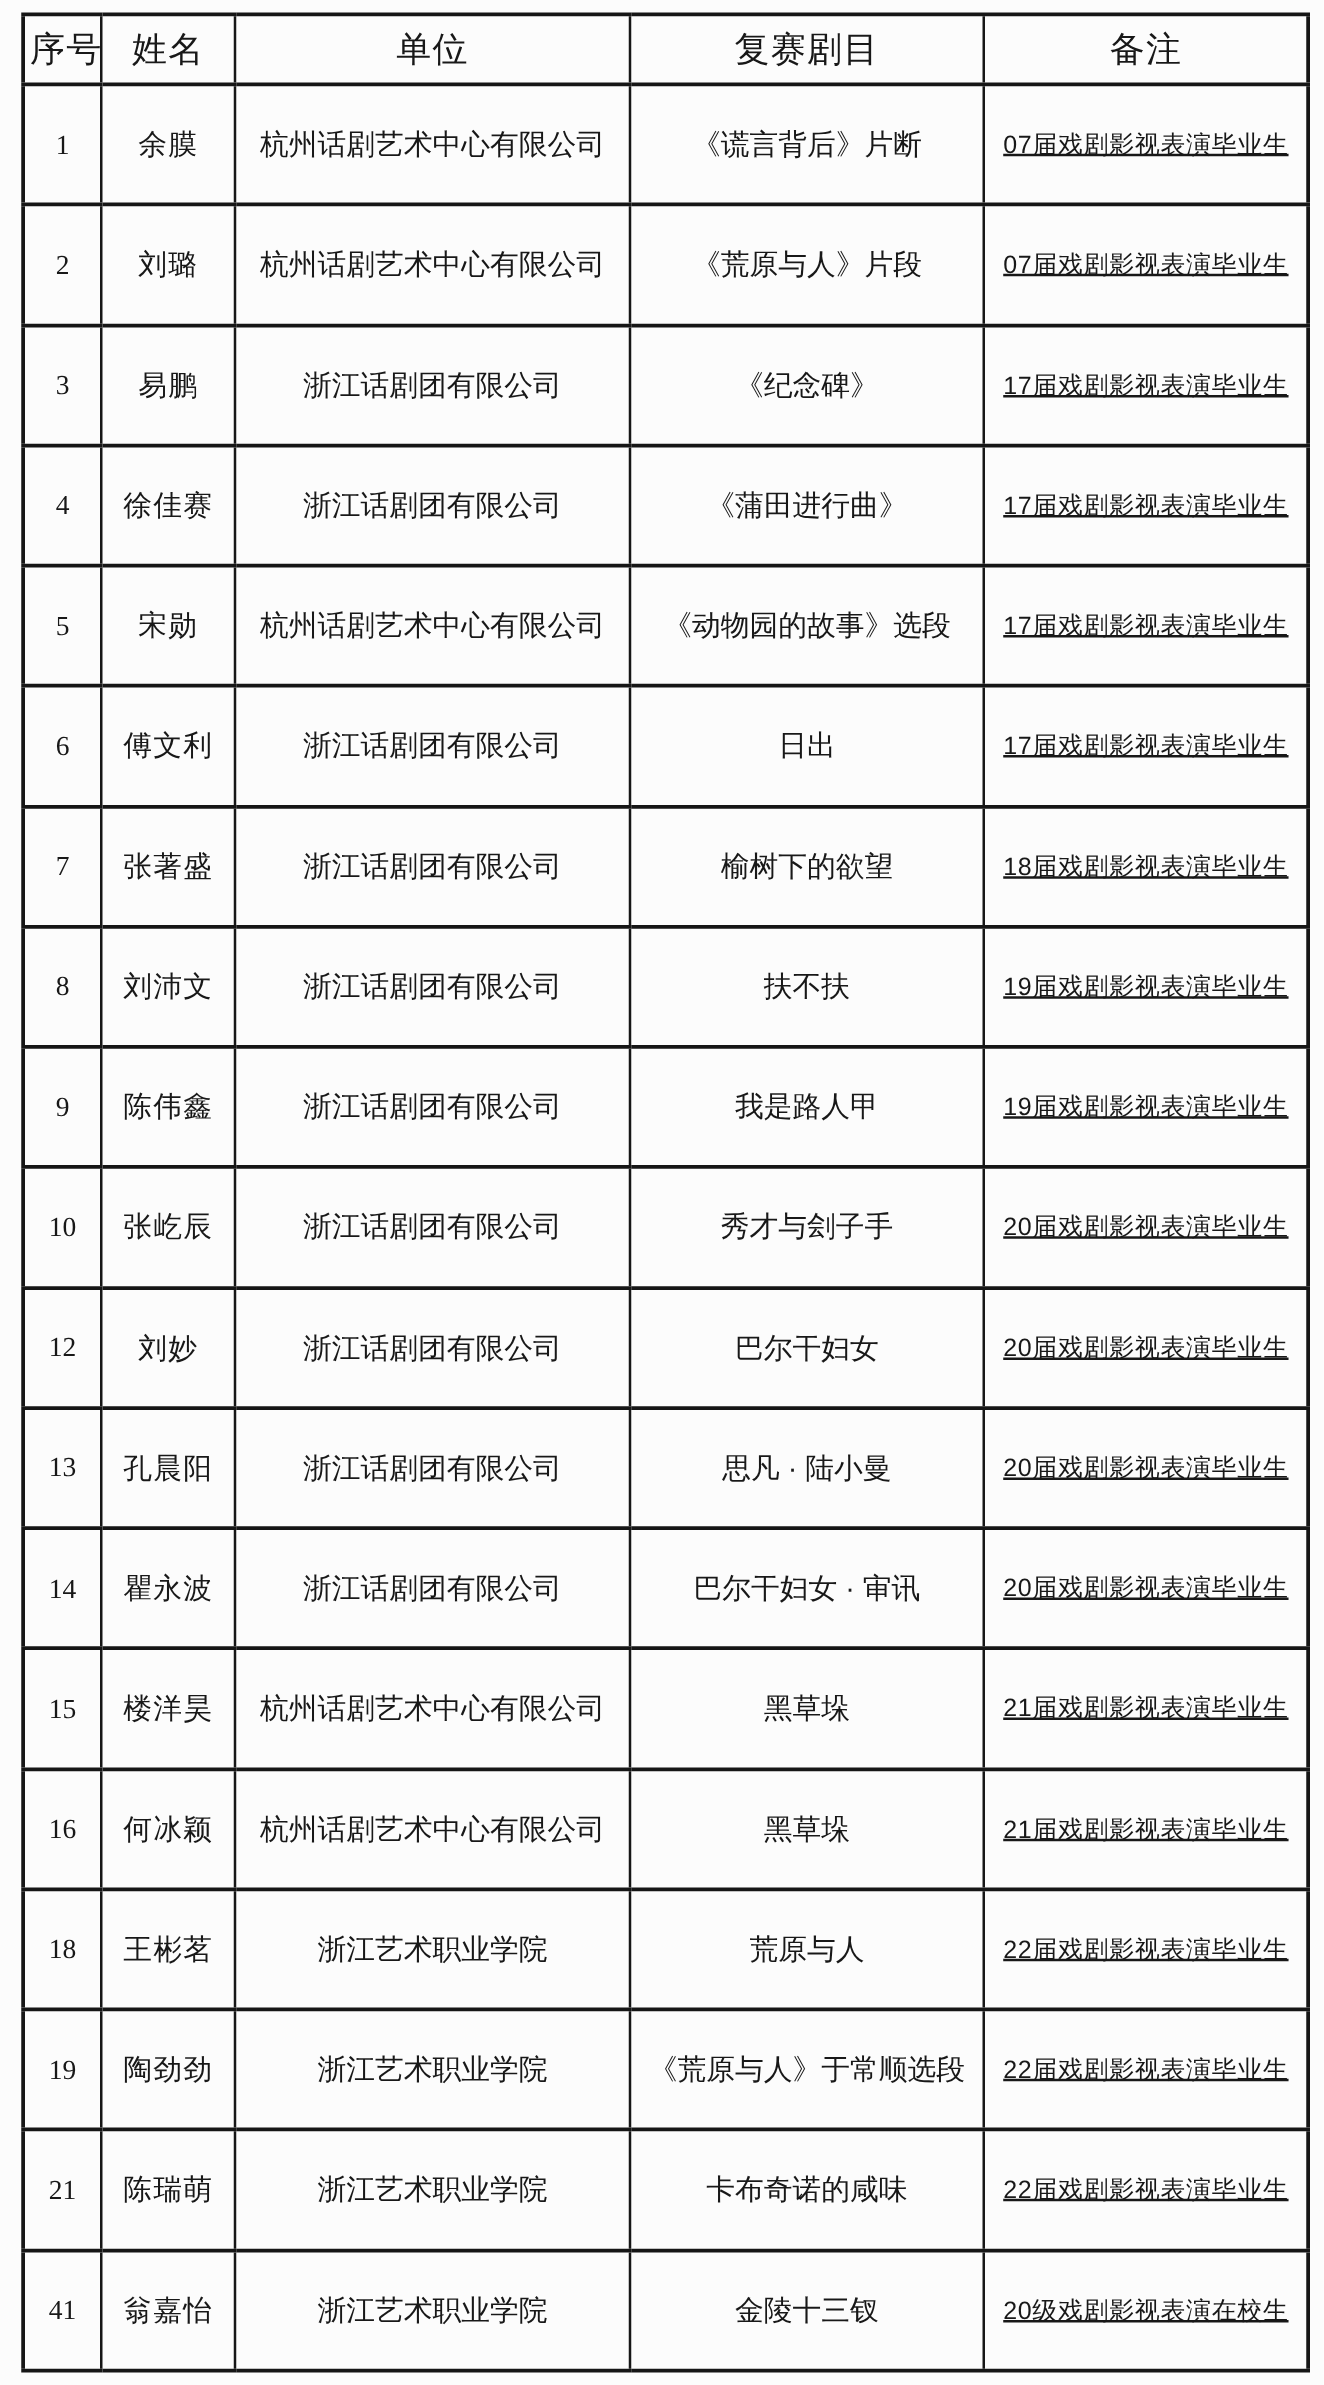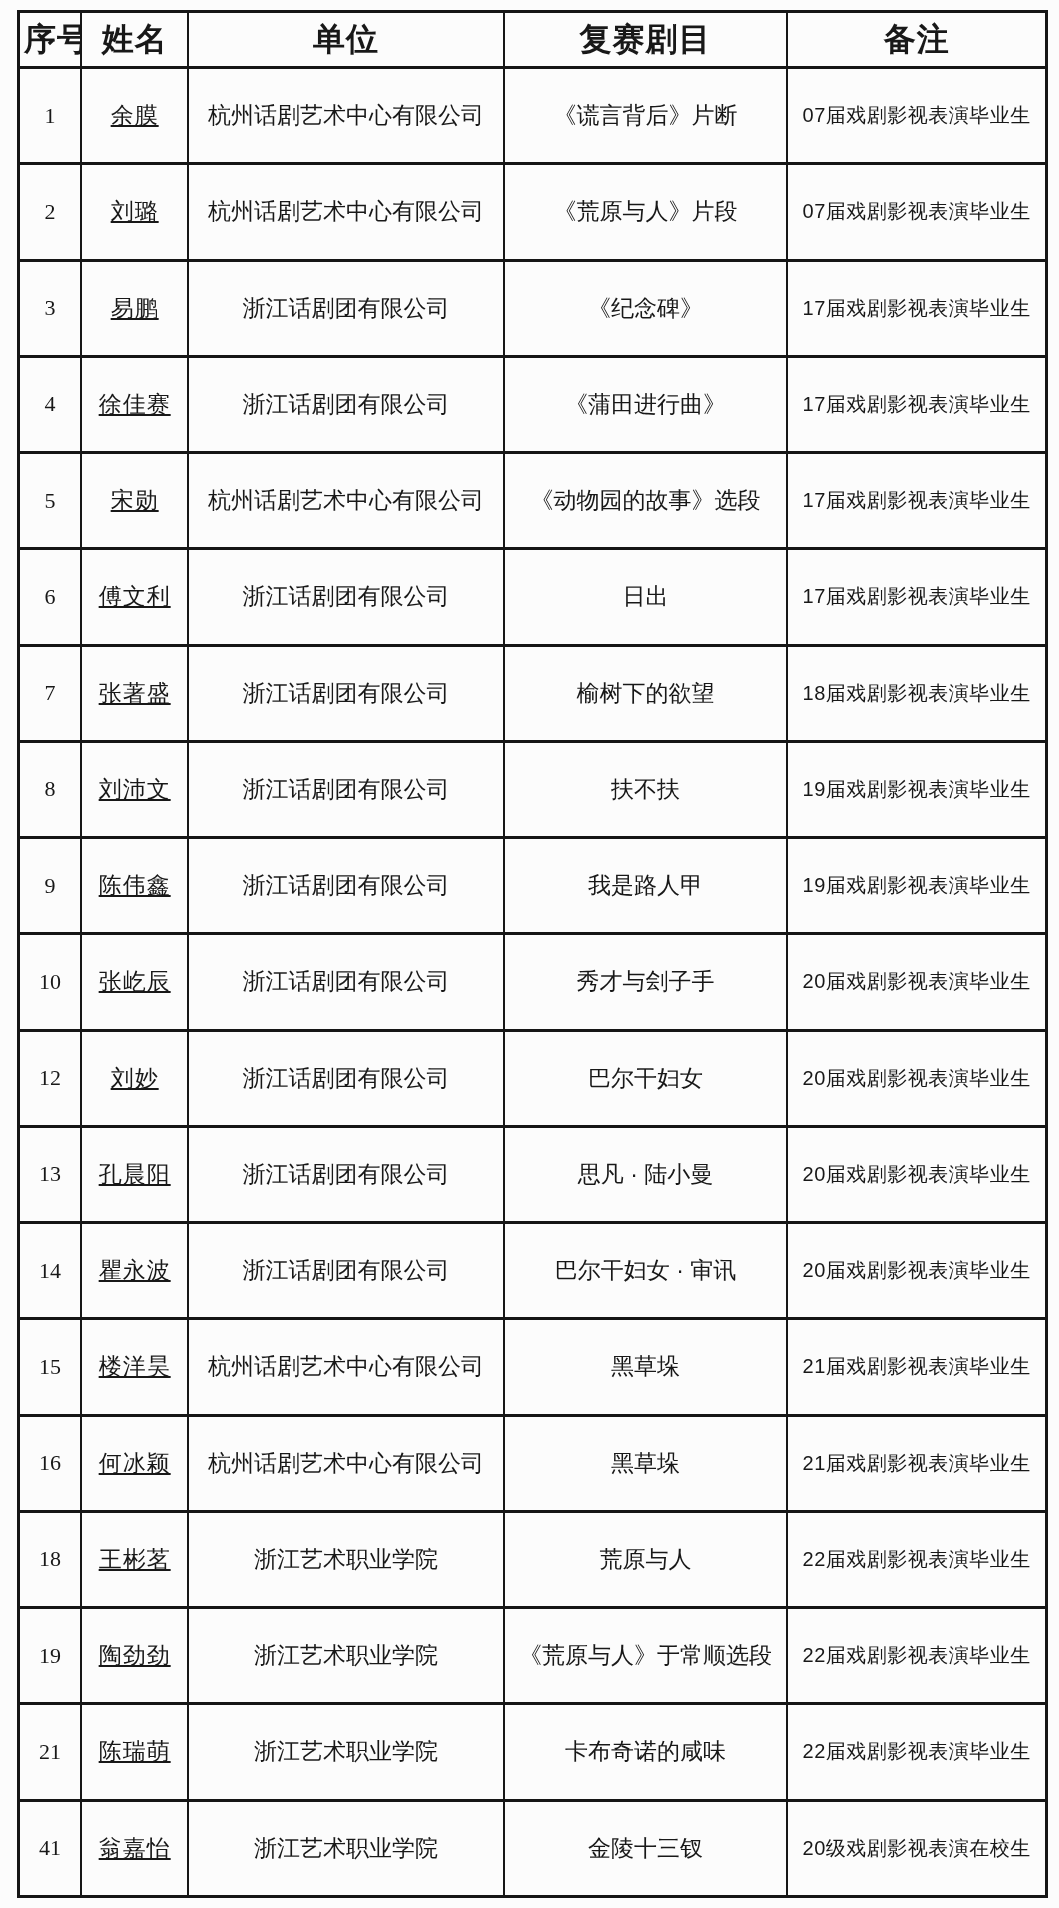--- a/index.html
+++ b/index.html
@@ -31,37 +31,38 @@
     border-bottom: 3px solid #161616;
     text-align: center;
     vertical-align: middle;
     padding: 0 4px;
     overflow: hidden;
     white-space: nowrap;
     box-sizing: border-box;
   }
   thead th {
     height: 56px;
-    font-size: 32px;
-    font-weight: 700;
+    font-size: 28px;
+    font-weight: 400;
     letter-spacing: 1px;
   }
   tbody td {
     height: 80px;
     font-size: 23px;
   }
   td.col-no {
     font-family: "Liberation Serif", "DejaVu Serif", serif;
     font-size: 22px;
   }
   td.col-note {
     font-size: 20px;
     letter-spacing: 0.5px;
-  }
-  td.col-name { letter-spacing: 1px; text-decoration: underline; }
+    text-decoration: underline;
+  }
+  td.col-name { letter-spacing: 1px; }
 </style>
 </head>
 <body>
 
 <div class="page">
   <table class="roster">
     <colgroup>
       <col style="width:6.1%">
       <col style="width:10.4%">
       <col style="width:30.7%">

